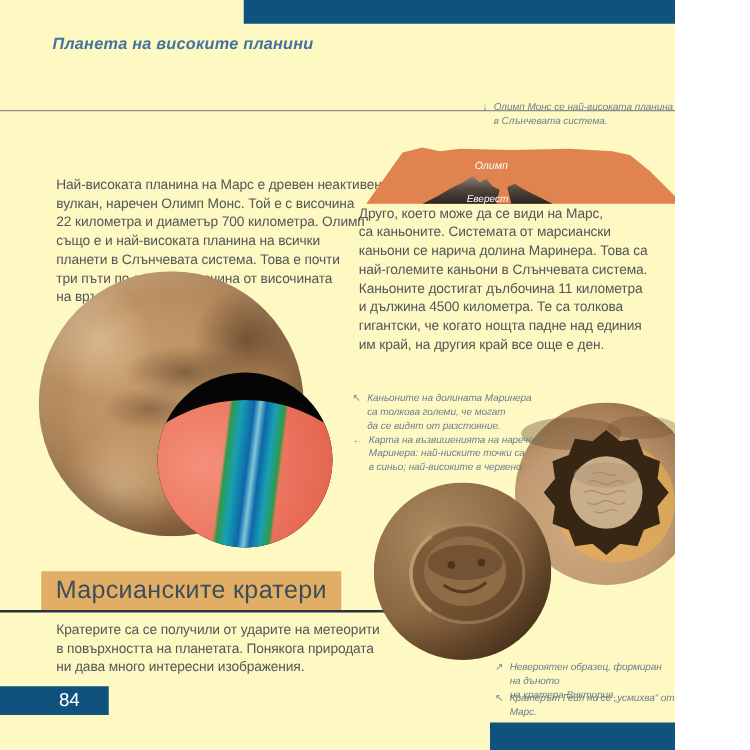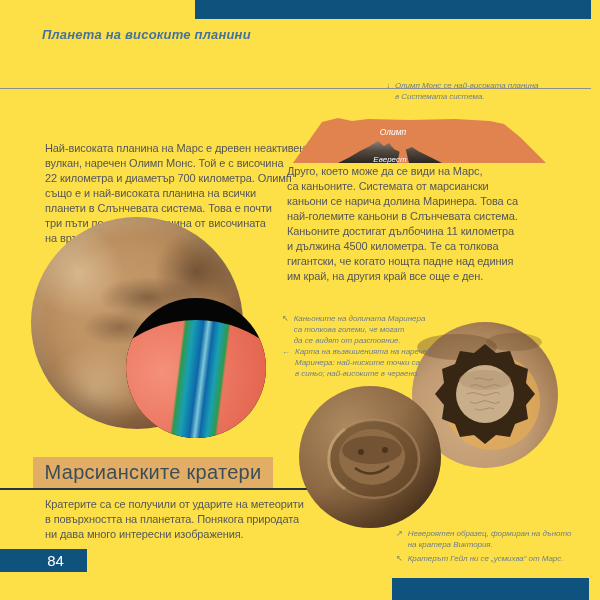--- a/index.html
+++ b/index.html
@@ -1,17 +1,17 @@
 <!DOCTYPE html>
 <html><head>
 <meta charset="utf-8">
 <style>
   html,body{margin:0;padding:0;}
   .page{
-    position:relative;width:600px;height:600px;background:#fde047;overflow:hidden;
+    position:relative;width:540px;height:600px;background:#fef9c3;overflow:hidden;
     font-family:"Liberation Sans",sans-serif;
   }
   .abs{position:absolute;}
   .bar{background:#0f527e;}
   .running-header{
     left:42px;top:27px;font-size:13px;font-style:italic;font-weight:600;
     color:#44739f;letter-spacing:.2px;
   }
   .rule-top{left:0;top:88px;width:591px;height:1px;background:#8e8e8e;}
   .h1-box{
@@ -95,21 +95,21 @@
 вулкан, наречен Олимп Монс. Той е с височина
 22 километра и диаметър 700 километра. Олимп
 също е и най-високата планина на всички
 планети в Слънчевата система. Това е почти
 три пъти по-голяма височина от височината
 на връх Еверест.</div>
 
   <div class="abs caption cap-olympus">
     <span class="arr">↓</span>
     <span class="ctext">Олимп Монс се най-високата планина
-в Системата система.</span>
+в Слънчевата система.</span>
   </div>
 
   <svg class="abs diagram" width="262" height="56" viewBox="0 0 262 56">
     <defs>
       <linearGradient id="evg" x1="0" y1="0" x2="0" y2="1">
         <stop offset="0" stop-color="#8a8178"></stop>
         <stop offset="0.45" stop-color="#54493f"></stop>
         <stop offset="1" stop-color="#2b2520"></stop>
       </linearGradient>
     </defs>

